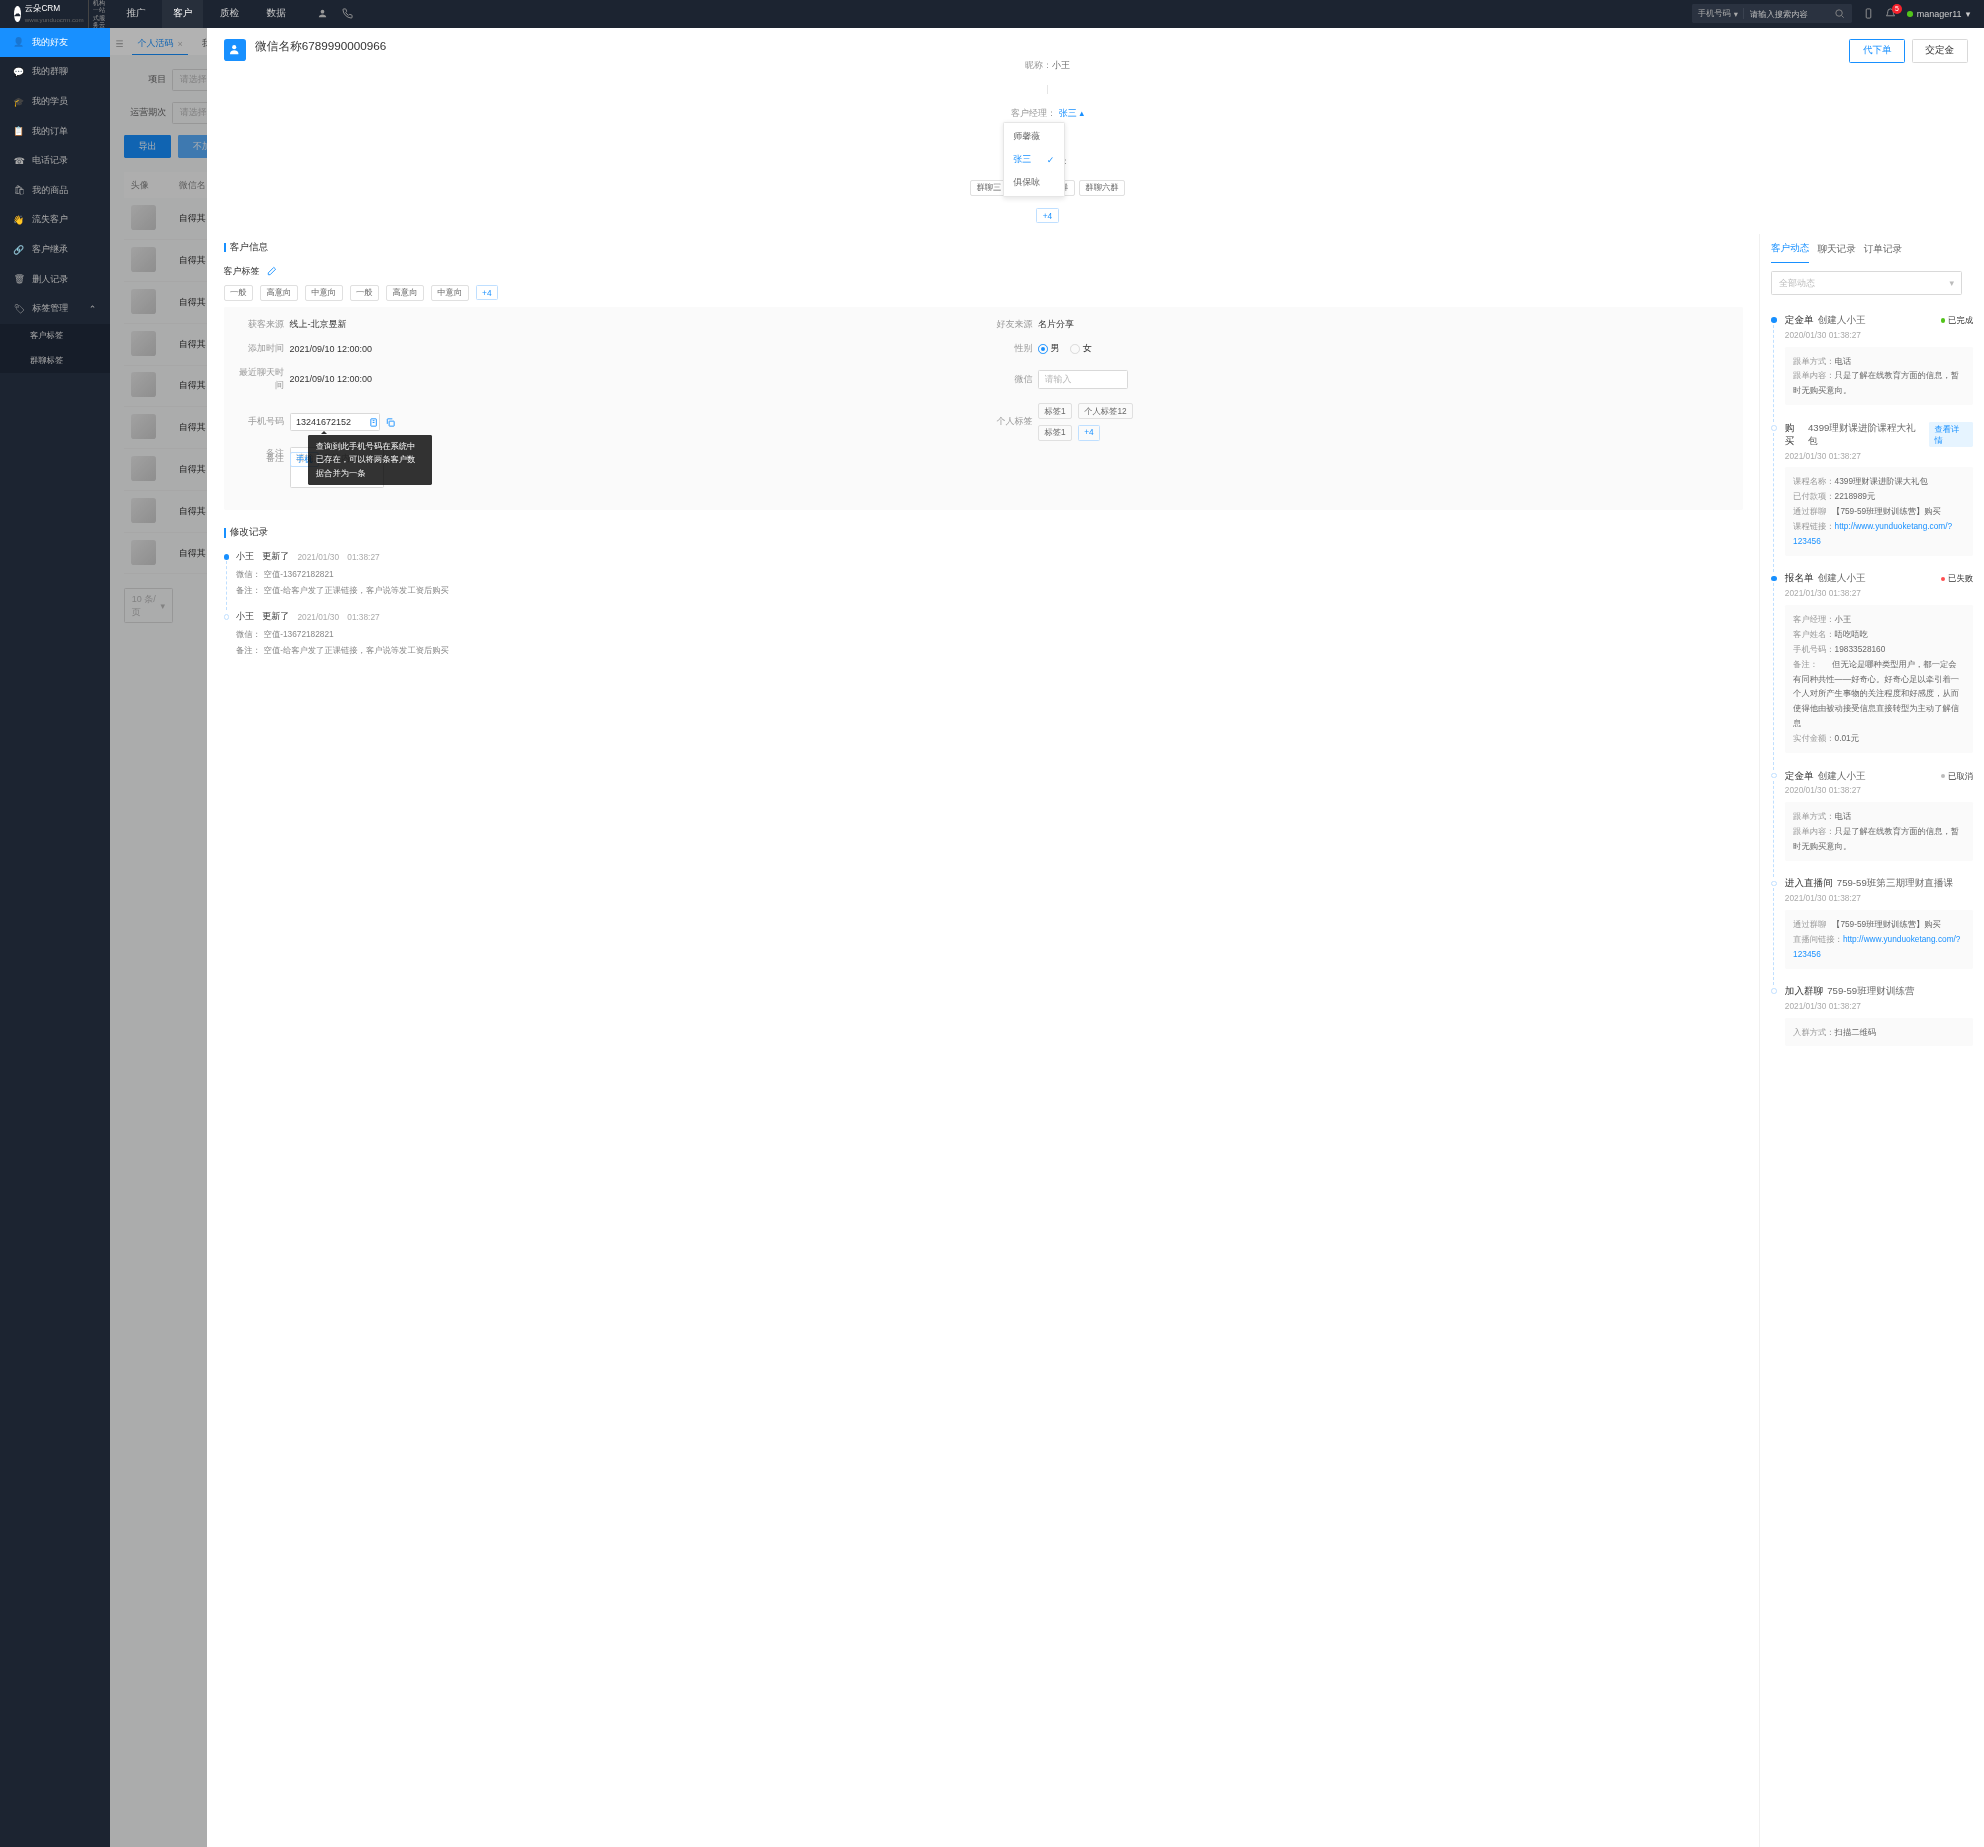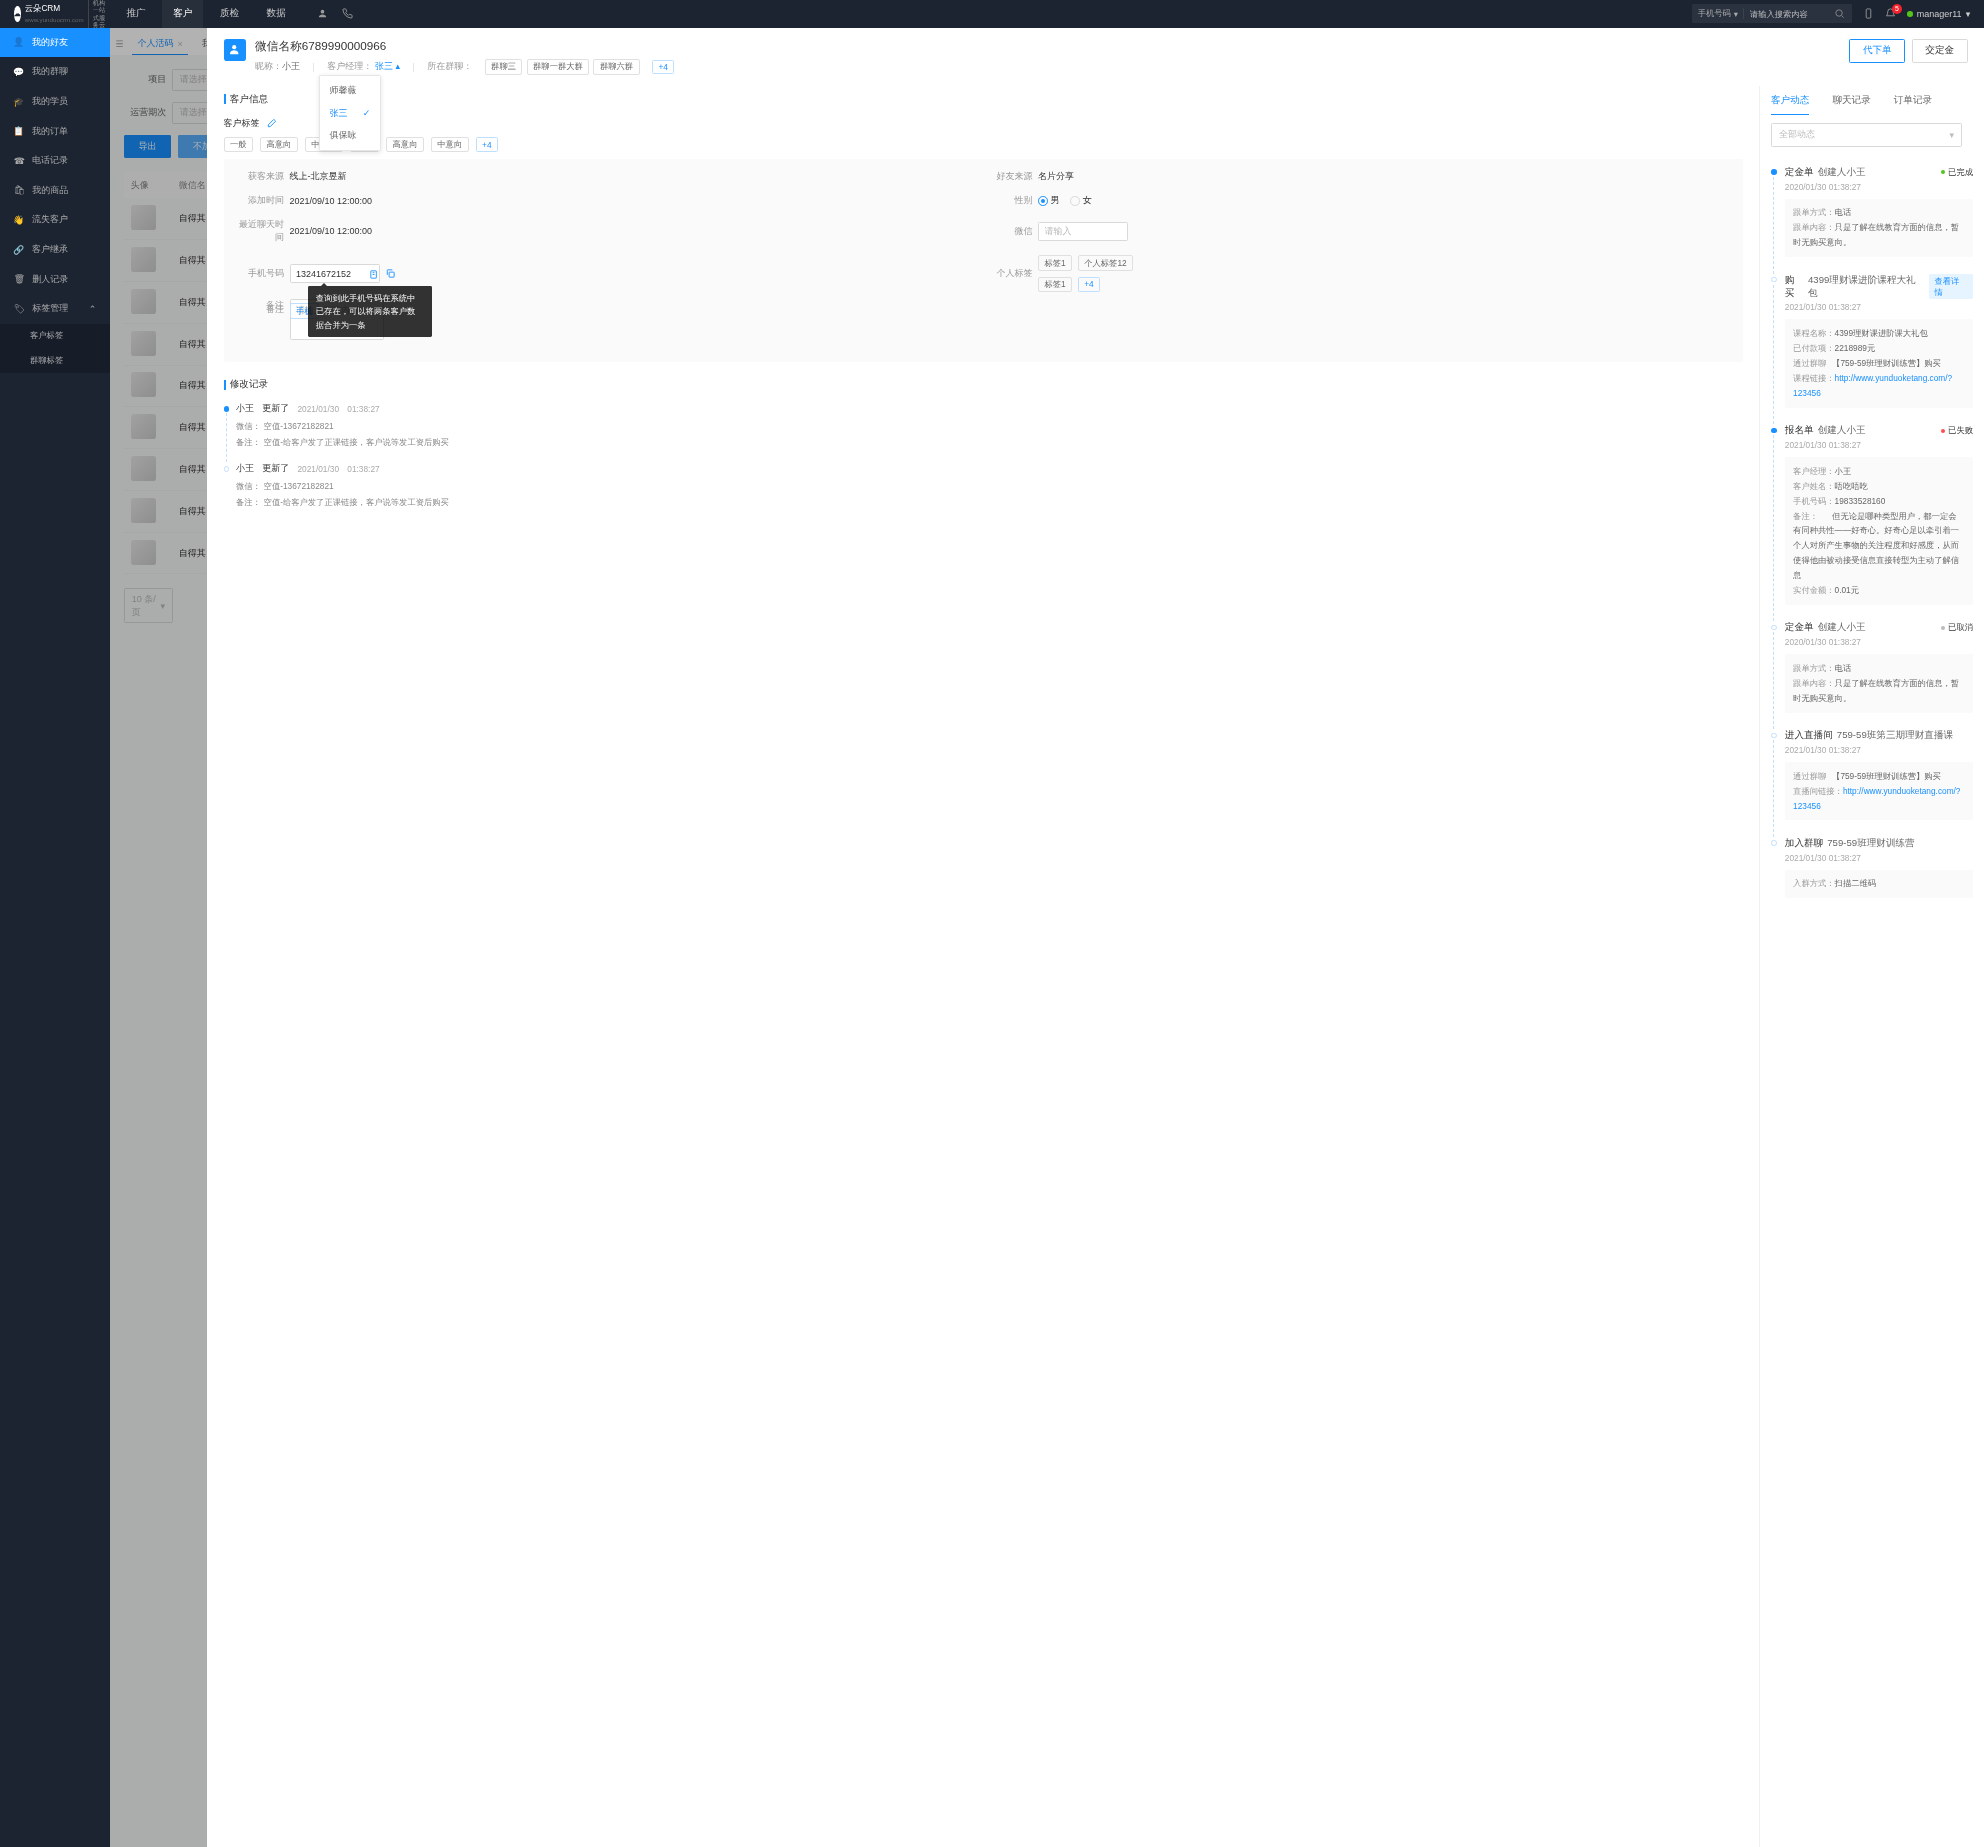--- a/index.html
+++ b/index.html
@@ -54,21 +54,21 @@
 .pager { margin-top: 13.8px; display: flex; align-items: center;}
 
 
 .overlay { position: absolute; left: 110px; top: 27.6px; right: 0; bottom: 0; background: rgba(0,0,0,0.3); z-index: 50;}
 
 
 .drawer { position: absolute; right: 0; top: 27.6px; bottom: 0; width: calc(100% - 207px); min-width: 565px; background: #fff; z-index: 60; display: flex; flex-direction: column;}
 .drawer-hdr { padding: 11px 16.5px; display: flex; align-items: flex-start; gap: 9.6px;}
 .drawer-ico { width: 22px; height: 22px; background: #1890ff; border-radius: 2.8px; display: flex; align-items: center; justify-content: center; color: #fff;}
 .drawer-title { font-size: 11.7px; color: #333;}
-.drawer-sub { display: flex; align-items: center; gap: 12.4px; margin-top: 5.5px; font-size: 9px; color: #666;}
+.drawer-sub { display: flex; align-items: center; gap: 12.4px; margin-top: 5.5px; font-size: 9px; color: #666; flex-direction: column;}
 .manager-wrap { display: flex; align-items: center; gap: 2.8px; position: relative;}
 .manager-sel { color: #1890ff; cursor: pointer;}
 .tag-chip { display: inline-block; border: 0.7px solid #e0e0e0; border-radius: 2px; padding: 1.4px 5.5px; font-size: 8.3px; color: #666;}
 .tag-plus { border: 0.7px solid #bfdfff; color: #1890ff; border-radius: 1.4px; padding: 1.4px 5.5px; font-size: 8.3px; cursor: pointer;}
 .drawer-btns { margin-left: auto; display: flex; gap: 6.9px;}
 .btn-ghost { border: 0.7px solid #1890ff; color: #1890ff; background: #fff; padding: 4.8px 12.4px; border-radius: 1.4px; font-size: 9.6px;}
 .btn-plain { border: 0.7px solid #d9d9d9; color: #333; background: #fff; padding: 4.8px 12.4px; border-radius: 1.4px; font-size: 9.6px;}
 
 
 .dd-pop { position: absolute; top: 15px; left: -8.3px; background: #fff; border: 0.7px solid #e6e6e6; border-radius: 1.4px; box-shadow: 0 1.4px 5.5px rgba(0,0,0,0.1); width: 62px; z-index: 70; padding: 2.8px 0;}
@@ -109,21 +109,21 @@
 .hist-node { width: 5.5px; height: 5.5px; border-radius: 50%; margin-top: 4.1px;}
 .hist-node.fill { background: #1890ff;}
 .hist-node.ring { border: 0.7px solid #bfdfff; background: #fff;}
 .hist-line-v { position: absolute; left: 2.4px; top: 11px; bottom: -13.8px; width: 0.7px; border-left: 0.7px dashed #bfdfff;}
 .hist-body { flex: 1;}
 .hist-head { display: flex; align-items: center; gap: 8.3px; color: #333; font-size: 9px;}
 .hist-time { color: #aaa; font-size: 8.3px;}
 .hist-det { margin-top: 5.5px; font-size: 8.3px; color: #888; display: flex; gap: 2.8px;}
 
 
-.r-tabs { display: flex; gap: 23px; padding: 8.3px 4.1px 0 11px;}
+.r-tabs { display: flex; gap: 8px; padding: 8.3px 4.1px 0 11px; align-items: flex-end;}
 .r-tab { font-size: 9.6px; color: #666; padding-bottom: 6.9px; cursor: pointer;}
 .r-tab.active { color: #1890ff; border-bottom: 1.4px solid #1890ff;}
 .sel-full { margin: 8.3px 11px; border: 0.7px solid #d9d9d9; border-radius: 1.4px; padding: 4.1px 6.9px; color: #bbb; display: flex; align-items: center;}
 .timeline { padding: 11px 0 0 11px; position: relative;}
 .tl-item { position: relative; padding-left: 13.8px; margin-bottom: 16.5px;}
 .tl-dot { position: absolute; left: 0; top: 3.4px; width: 5.5px; height: 5.5px; border-radius: 50%; }
 .tl-dot.fill { background: #1890ff;}
 .tl-dot.ring { border: 0.7px solid #bfdfff; background: #fff;}
 .tl-item::after { content:""; position:absolute; left:2.4px; top:11px; bottom:-16.5px; width:0.7px; border-left:0.7px dashed #bfdfff;}
 .tl-item:last-child::after { display: none;}

